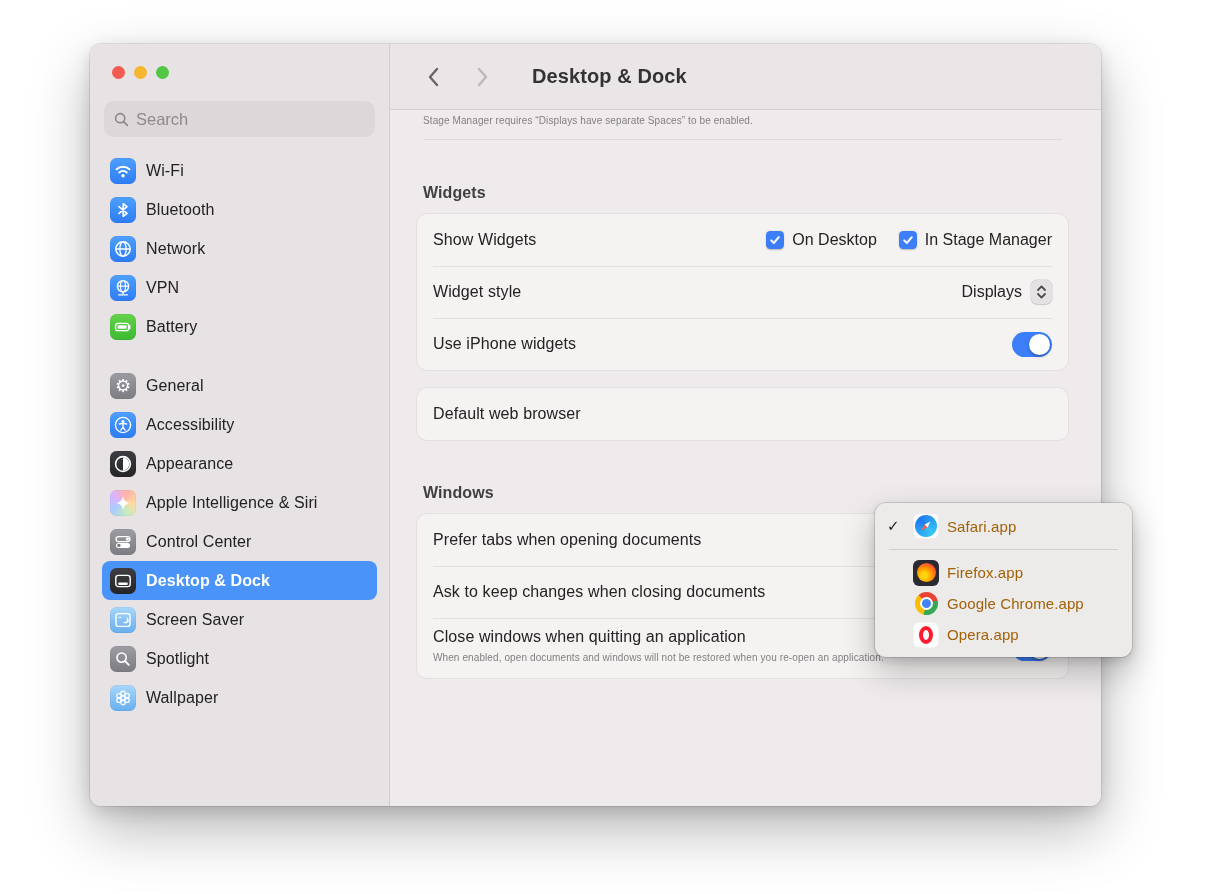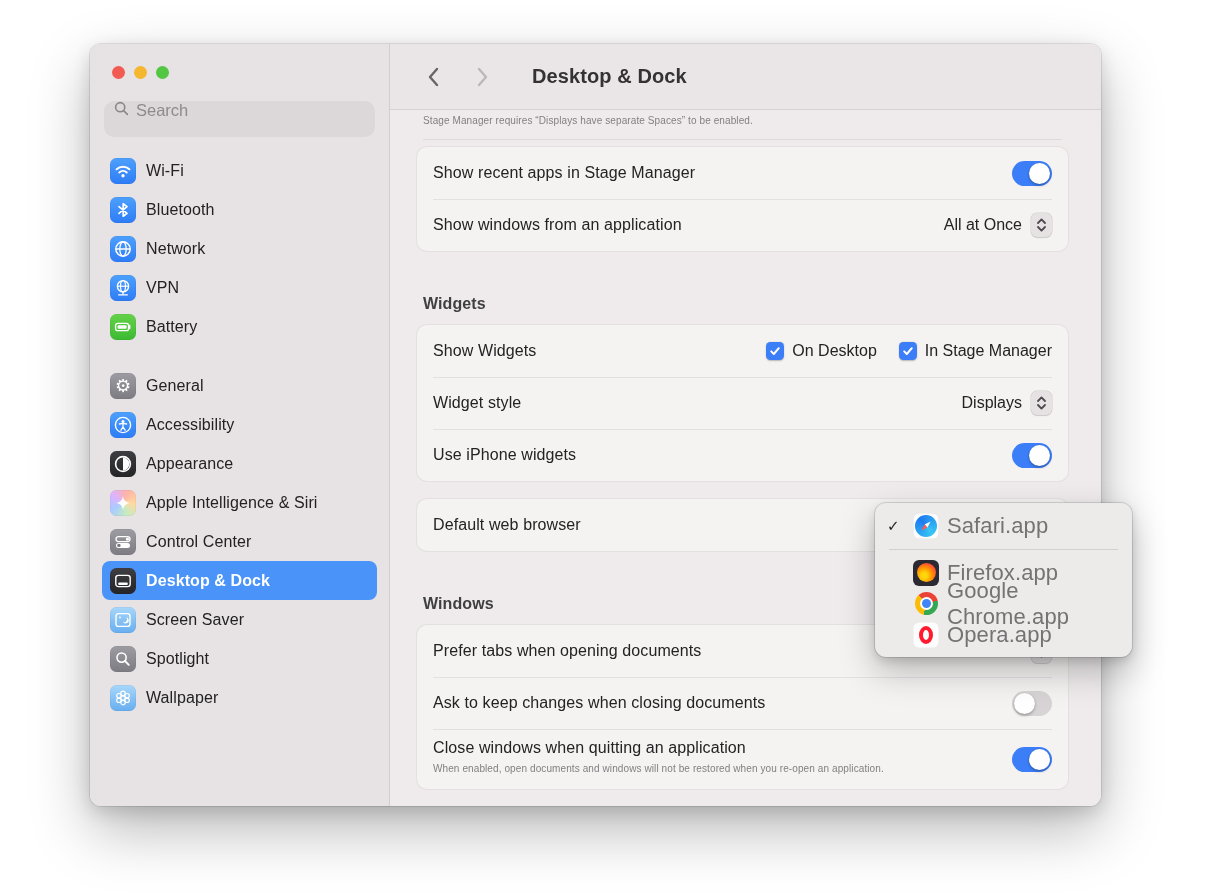--- a/index.html
+++ b/index.html
@@ -26,21 +26,21 @@
   
   .sidebar{
     width:300px; flex:0 0 300px; background:var(--sidebar-bg);
     border-right:1px solid rgba(0,0,0,.09);
     padding:22px 12px 0 12px; display:flex; flex-direction:column;
   }
   .traffic{display:flex; gap:9px; padding-left:10px; margin-bottom:22px;}
   .tl{width:13px;height:13px;border-radius:50%;}
   .tl.red{background:#f15b51;} .tl.yellow{background:#f5b72f;} .tl.green{background:#53c643;}
   .searchbox{
-    display:flex; align-items:flex-start; gap:7px;
+    display:flex; align-items:center; gap:7px;
     background:#dcd8d9; border-radius:10px; height:36px; padding:0 10px; margin:0 2px 14px 2px;
   }
   .searchbox svg{flex:0 0 auto;}
   .searchbox input{
     border:none; outline:none; background:transparent; width:100%;
     font-family:inherit; font-size:16.5px; color:#3c3a3b;
   }
   .searchbox input::placeholder{color:#8e8a8b;}
   .side-group{margin-bottom:20px;}
   .side-item{
@@ -119,21 +119,21 @@
   
   .popover{
     position:absolute; left:875px; top:503px; width:257px;
     background:var(--popover-bg); border-radius:11px; padding:5px 0 7px 0;
     box-shadow:0 0 0 1px rgba(0,0,0,.12), 0 14px 34px rgba(0,0,0,.25), 0 4px 10px rgba(0,0,0,.12);
     z-index:20;
   }
   .pop-item{display:flex;align-items:center;height:31px;padding:0 12px;gap:8px;}
   .pop-item.first{height:36px;}
   .pop-check{width:18px;flex:0 0 18px;font-size:15px;font-weight:600;color:#232122;text-align:left;}
-  .pop-label{font-size:22px;color:#737373;letter-spacing:.1px;}
+  .pop-label{font-size:15px;color:#a16207;letter-spacing:.1px;}
   .pop-divider{height:1px;background:#d3cfd0;margin:5px 14px 7px 14px;}
   .app-icon{width:26px;height:26px;flex:0 0 26px;display:flex;align-items:center;justify-content:center;}
   .safari-outer{width:26px;height:26px;border-radius:6px;background:#fdfdfd;display:flex;align-items:center;justify-content:center;box-shadow:inset 0 0 0 .5px rgba(0,0,0,.1);}
   .safari-circle{width:22px;height:22px;border-radius:50%;background:conic-gradient(from 140deg,#36c5f4,#1d7bf0,#36c5f4);position:relative;display:flex;align-items:center;justify-content:center;}
   .firefox-outer{width:26px;height:26px;border-radius:6px;background:#2b2a33;display:flex;align-items:center;justify-content:center;}
   .firefox-ball{width:19px;height:19px;border-radius:50%;background:radial-gradient(circle at 38% 66%,#ffd60a 0 16%,#ff9500 45%,#ff453a 78%,#c42aa8 100%);}
   .chrome-outer{width:23px;height:23px;border-radius:50%;background:conic-gradient(from -45deg,#ea4335 0 120deg,#34a853 120deg 240deg,#fbbc05 240deg 360deg);display:flex;align-items:center;justify-content:center;}
   .chrome-mid{width:13px;height:13px;border-radius:50%;background:#fff;display:flex;align-items:center;justify-content:center;}
   .chrome-core{width:9px;height:9px;border-radius:50%;background:#4285f4;}
   .opera-outer{width:26px;height:26px;border-radius:6px;background:#fdfdfd;display:flex;align-items:center;justify-content:center;box-shadow:inset 0 0 0 .5px rgba(0,0,0,.08);}
@@ -317,40 +317,20 @@
           </svg>
       </span>
       <span class="main-title">Desktop &amp; Dock</span>
     </div>
 
     <div class="content">
 
       <div class="caption top-caption">Stage Manager requires “Displays have separate Spaces” to be enabled.</div>
       <div class="top-divider"></div>
 
-      <div class="card">
-        <div class="row">
-          <span class="row-label">Show recent apps in Stage Manager</span>
-          <span class="toggle on">
-              <span class="knob"></span>
-            </span>
-        </div>
-        <div class="row">
-          <span class="row-label">Show windows from an application</span>
-          <span class="value-ctl">
-            <span class="val">All at Once</span>
-            <span class="stepper">
-              <svg width="11" height="16" viewBox="0 0 11 16">
-                  <path d="M2 6 L5.5 2.4 L9 6" fill="none" stroke="#4c4a4b" stroke-width="1.8" stroke-linecap="round" stroke-linejoin="round"></path>
-                  <path d="M2 10 L5.5 13.6 L9 10" fill="none" stroke="#4c4a4b" stroke-width="1.8" stroke-linecap="round" stroke-linejoin="round"></path>
-                </svg>
-            </span>
-          </span>
-        </div>
-      </div>
 
       <div class="section-header">Widgets</div>
       <div class="card after-header">
         <div class="row">
           <span class="row-label">Show Widgets</span>
           <span class="checks">
             <span class="check-pair">
               <span class="checkbox">
                 <svg width="12" height="12" viewBox="0 0 12 12">
                     <path d="M2.2 6.4 L4.8 9 L9.8 3.2" fill="none" stroke="#fff" stroke-width="2" stroke-linecap="round" stroke-linejoin="round"></path>

